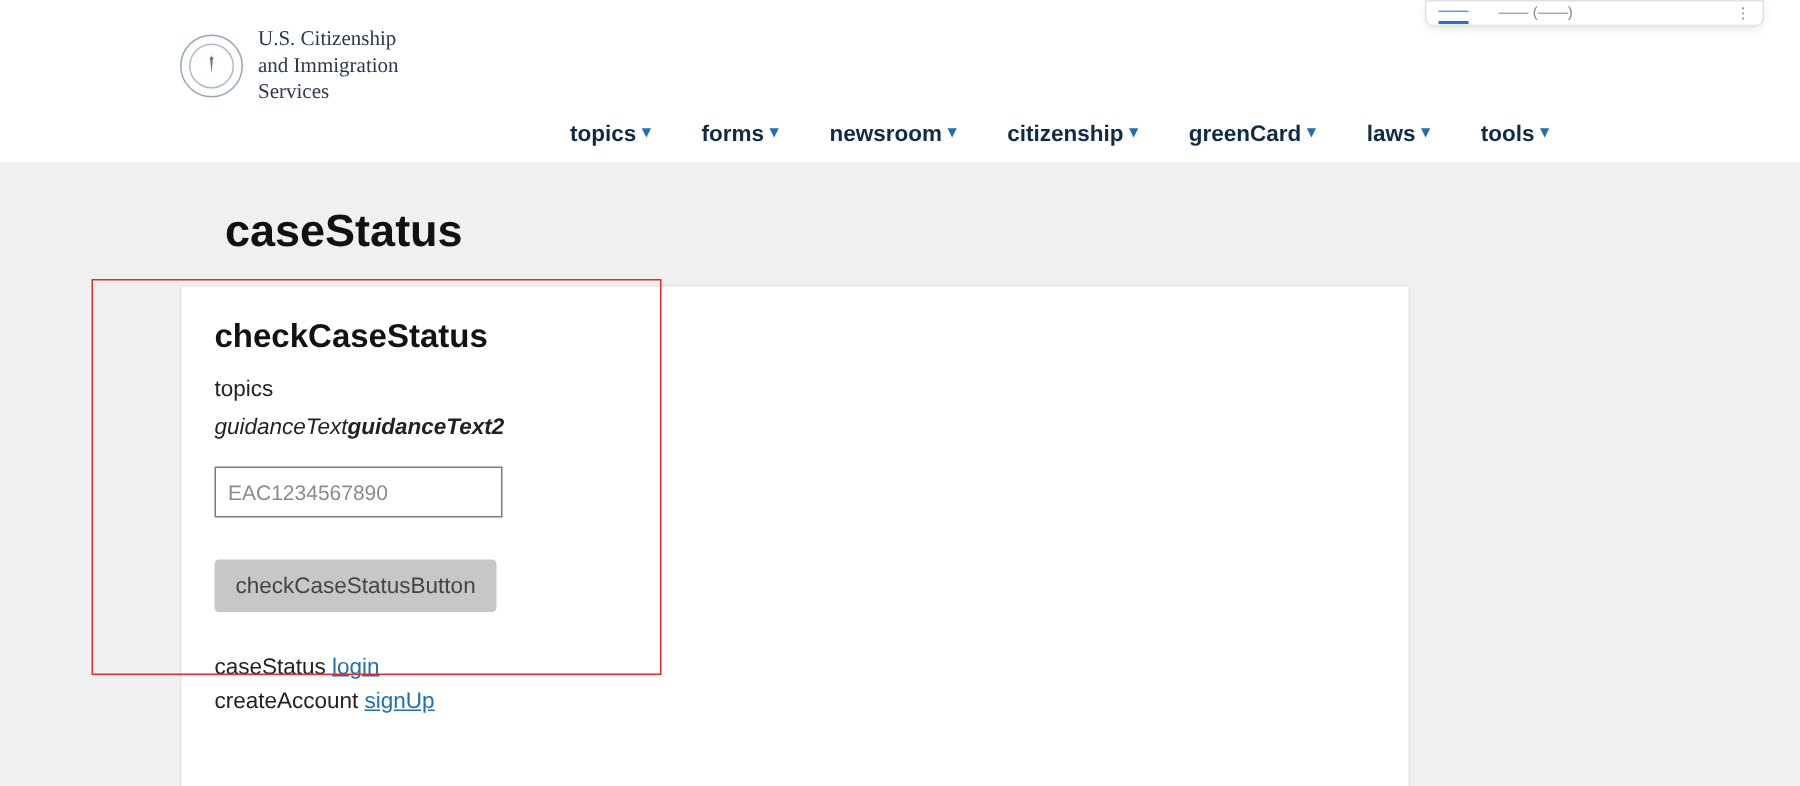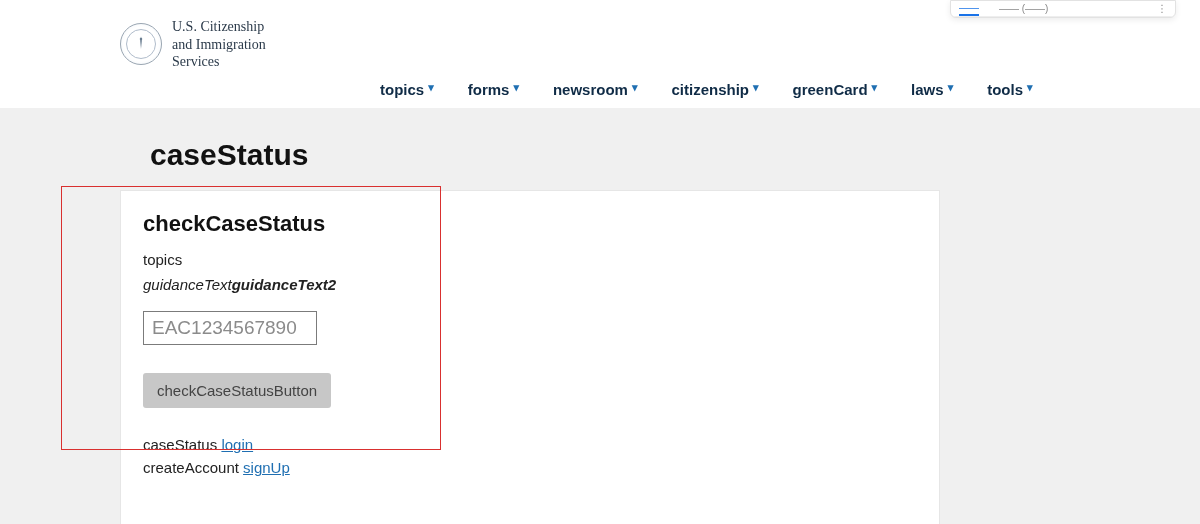--- a/index.html
+++ b/index.html
@@ -159,25 +159,25 @@
       font-weight: 700;
       margin-bottom: 14px;
       color: #121212;
     }
 
     .line { font-size: 15px; color: #222; margin-bottom: 8px; }
     .bolditalic { font-style: italic; font-weight: 700; }
 
     .input-receipt {
       margin-top: 10px;
-      width: 174px;
+      width: 192px;
       height: 34px;
       border: 1px solid #7b7b7b;
       padding: 0 8px;
-      font-size: 19px;
+      font-size: 14px;
       color: #777;
       background: #fff;
     }
     .input-receipt::placeholder { color: #8b8b8b; }
 
     .check-btn {
       margin-top: 28px;
       display: inline-block;
       background: #c7c7c7;
       color: #444;

